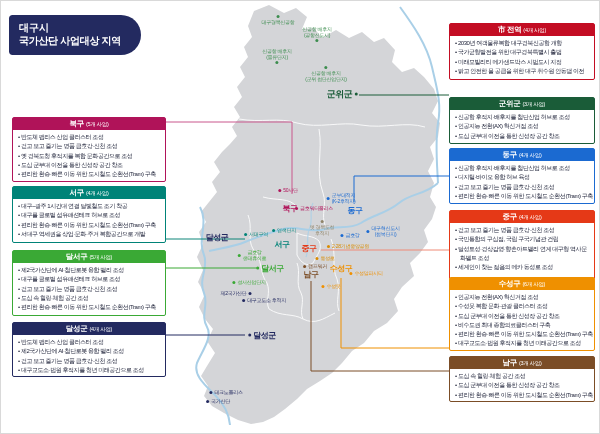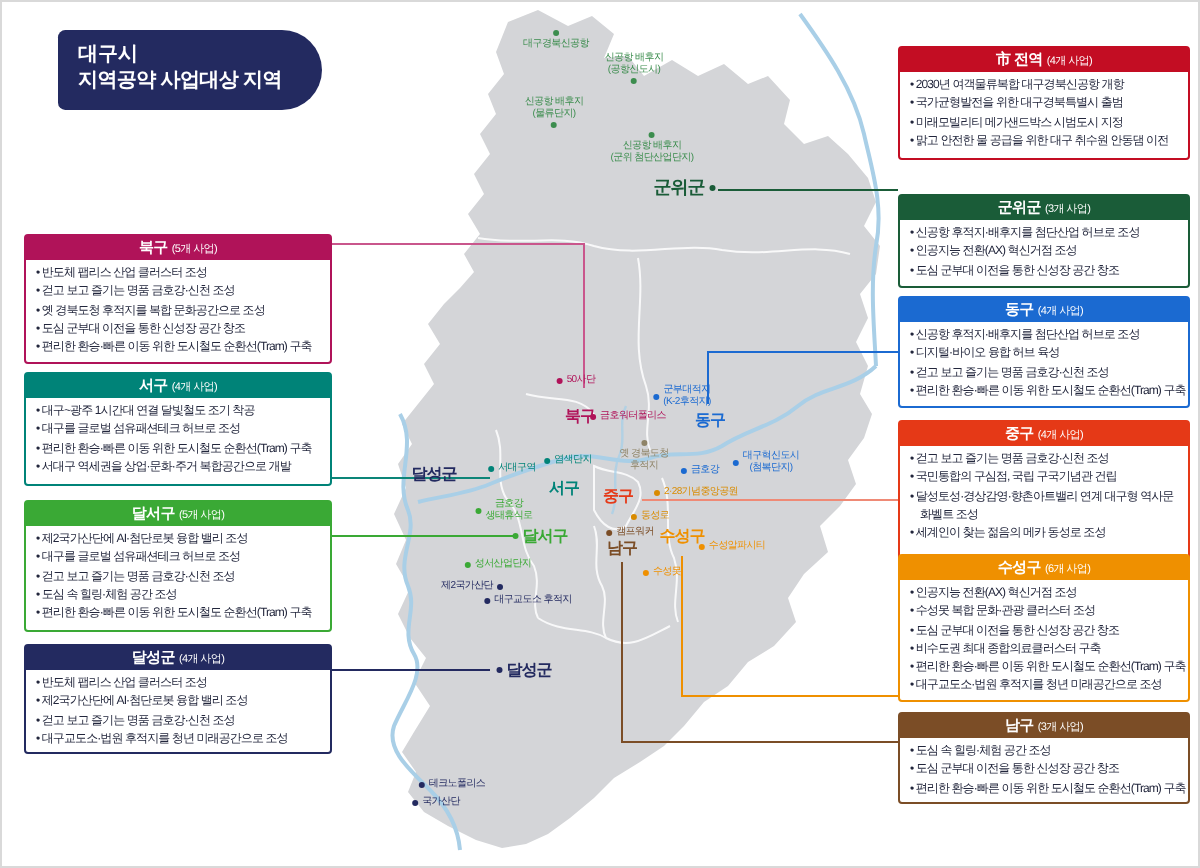--- a/index.html
+++ b/index.html
@@ -1,19 +1,19 @@
 <!DOCTYPE html>
 <html><head>
 <meta charset="utf-8">
 <style>
   html,body{margin:0;padding:0;background:#fff;}
   .stage{position:relative;width:600px;height:434px;background:#fff;border:1px solid #d9d9d9;
          box-sizing:border-box;overflow:hidden;font-family:"Liberation Sans","DejaVu Sans",sans-serif;}
   
-  .title-box{position:absolute;left:28px;top:14px;width:132px;height:40px;background:#232a60;
+  .title-box{position:absolute;left:8px;top:14px;width:132px;height:40px;background:#232a60;
              border-radius:4px 22px 22px 4px;color:#fff;padding:6px 10px;box-sizing:border-box;}
   .title-box .l1{font-size:10px;font-weight:bold;line-height:13px;}
   .title-box .l2{font-size:10px;font-weight:bold;line-height:14px;letter-spacing:-0.3px;}
   
   .pbox{position:absolute;background:#fff;border:1px solid;border-radius:2px;box-sizing:border-box;}
   .pbox .hd{height:12px;line-height:12px;text-align:center;color:#fff;font-size:7.5px;font-weight:bold;
             letter-spacing:-0.3px;}
   .pbox .hd .cnt{font-size:5.5px;font-weight:normal;margin-left:2px;}
   .pbox ul{list-style:none;margin:2px 0 0 0;padding:1px 3px 2px 5px;}
   .pbox li{font-size:6px;line-height:9.3px;color:#22263c;letter-spacing:-0.45px;white-space:nowrap;}
@@ -66,21 +66,21 @@
       <path stroke="#1a5c38" d="M358,94 H448"></path>
       <path stroke="#1b6ad1" d="M353,201 V175 H448"></path>
       <path stroke="#ef8a76" d="M320,249 H448"></path>
       <path stroke="#ef9000" d="M340,277 V347 H448"></path>
       <path stroke="#7b4d26" d="M310,280 V370 H448"></path>
     </g>
   </svg>
 
   <div class="title-box">
     <div class="l1">대구시</div>
-    <div class="l2">지역공약 사업대상 지역</div>
+    <div class="l2">국가산단 사업대상 지역</div>
   </div>
 
   <div class="pbox" style="left:11px;top:116px;width:154px;height:65px;border-color:#b01359;">
     <div class="hd" style="background:#b01359;"><span>북구</span><span class="cnt">(5개 사업)</span></div>
     <ul>
       <li>반도체 팹리스 산업 클러스터 조성</li>
       <li>걷고 보고 즐기는 명품 금호강·신천 조성</li>
       <li>옛 경북도청 후적지를 복합 문화공간으로 조성</li>
       <li>도심 군부대 이전을 통한 신성장 공간 창조</li>
       <li>편리한 환승·빠른 이동 위한 도시철도 순환선(Tram) 구축</li>

